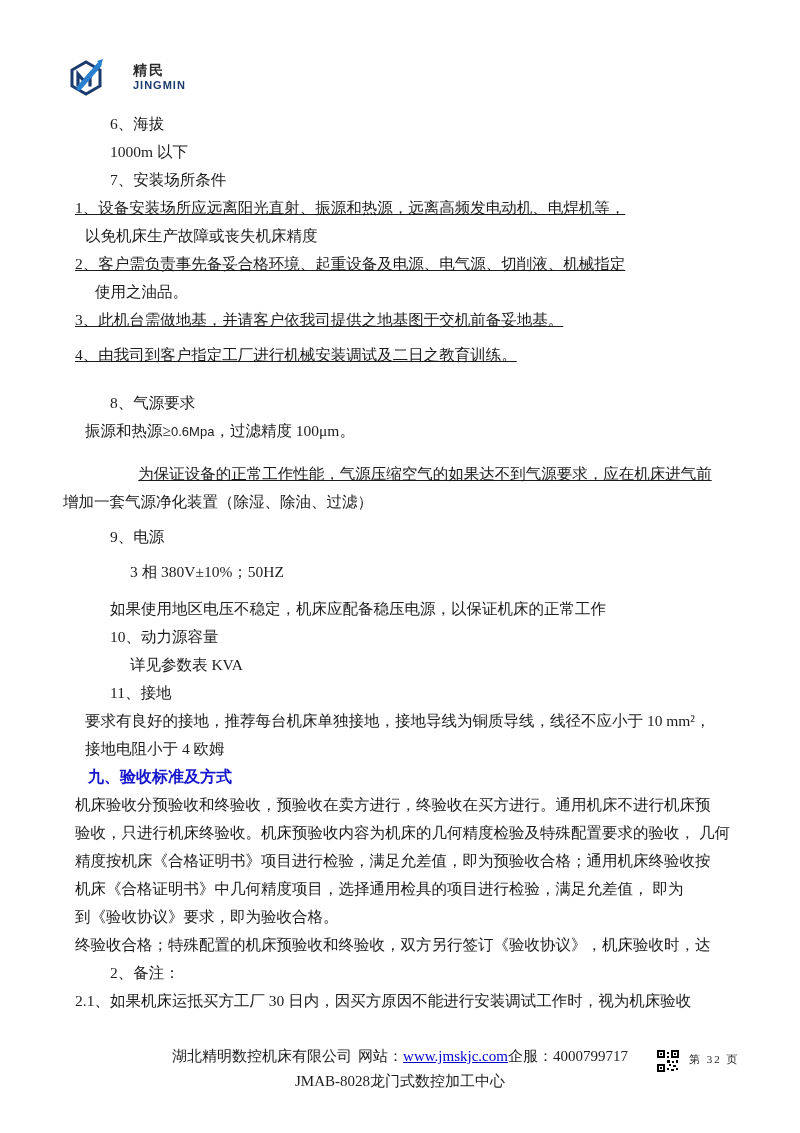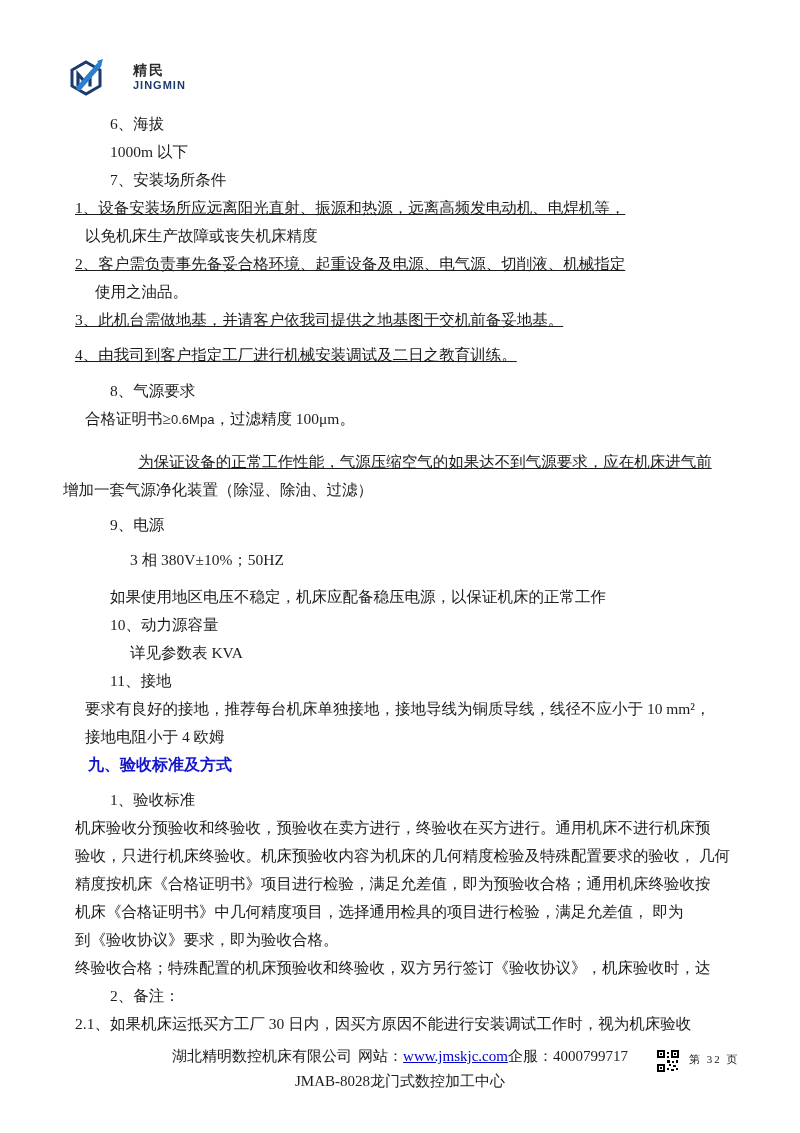--- a/index.html
+++ b/index.html
@@ -20,21 +20,21 @@
   .line{font-size:15.5px;line-height:28px;height:28px;white-space:nowrap;}
   .ind-neg{margin-left:-12px;}
   .ind0{margin-left:0;}
   .ind1{margin-left:10px;}
   .ind2{margin-left:20px;}
   .ind3{margin-left:35px;}
   .ind4{margin-left:55px;}
   .ind5{text-decoration:underline;}
   .mt7{margin-top:7px;}
   .mt9{margin-top:9px;}
-  .mt12{margin-top:8px;}
+  .mt12{margin-top:20px;}
   .mt15{margin-top:15px;text-align:center;}
   .chapter{font-family:"Liberation Sans","DejaVu Sans",sans-serif;font-weight:bold;
     color:#1414cc;font-size:16px;margin-left:13px;}
   .val-sans{font-family:"Liberation Sans","DejaVu Sans",sans-serif;font-size:13px;}
   
   .footer{position:absolute;top:1044px;left:70px;width:660px;text-align:center;
     font-size:15px;line-height:25px;}
   .footer .gap{margin-left:6px;}
   .footer .url{color:#0000cc;text-decoration:underline;cursor:pointer;}
   .qr{position:absolute;top:1050px;left:657px;width:22px;height:22px;}
@@ -63,34 +63,33 @@
   <div class="line ind3">1000m 以下</div>
   <div class="line ind3">7、安装场所条件</div>
   <div class="line ind5">1、设备安装场所应远离阳光直射、振源和热源，远离高频发电动机、电焊机等，</div>
   <div class="line ind1">以免机床生产故障或丧失机床精度</div>
   <div class="line ind5">2、客户需负责事先备妥合格环境、起重设备及电源、电气源、切削液、机械指定</div>
   <div class="line ind2">使用之油品。</div>
   <div class="line ind5">3、此机台需做地基，并请客户依我司提供之地基图于交机前备妥地基。</div>
   <div class="line ind5 mt7">4、由我司到客户指定工厂进行机械安装调试及二日之教育训练。</div>
   <div class="line ind3 mt12">8、气源要求</div>
   <div class="line ind1">
-    <span>合格证明书≥</span><span class="val-sans">0.6Mpa</span><span>，过滤精度 100μm。</span>
+    <span>振源和热源≥</span><span class="val-sans">0.6Mpa</span><span>，过滤精度 100μm。</span>
   </div>
   <div class="line ind5 mt15">为保证设备的正常工作性能，气源压缩空气的如果达不到气源要求，应在机床进气前</div>
   <div class="line ind-neg">增加一套气源净化装置（除湿、除油、过滤）</div>
   <div class="line ind3 mt7">9、电源</div>
   <div class="line ind4 mt7">3 相 380V±10%；50HZ</div>
   <div class="line ind3 mt9">如果使用地区电压不稳定，机床应配备稳压电源，以保证机床的正常工作</div>
   <div class="line ind3">10、动力源容量</div>
   <div class="line ind4">详见参数表 KVA</div>
   <div class="line ind3">11、接地</div>
   <div class="line ind1">要求有良好的接地，推荐每台机床单独接地，接地导线为铜质导线，线径不应小于 10 mm²，</div>
   <div class="line ind1">接地电阻小于 4 欧姆</div>
   <div class="line chapter">九、验收标准及方式</div>
-  <div class="line ind3 mt7">1、验收标准</div>
   <div class="line ind0">机床验收分预验收和终验收，预验收在卖方进行，终验收在买方进行。通用机床不进行机床预</div>
   <div class="line ind0">验收，只进行机床终验收。机床预验收内容为机床的几何精度检验及特殊配置要求的验收， 几何</div>
   <div class="line ind0">精度按机床《合格证明书》项目进行检验，满足允差值，即为预验收合格；通用机床终验收按</div>
   <div class="line ind0">机床《合格证明书》中几何精度项目，选择通用检具的项目进行检验，满足允差值， 即为</div>
   <div class="line ind0">到《验收协议》要求，即为验收合格。</div>
   <div class="line ind0">终验收合格；特殊配置的机床预验收和终验收，双方另行签订《验收协议》，机床验收时，达</div>
   <div class="line ind3">2、备注：</div>
   <div class="line ind0">2.1、如果机床运抵买方工厂 30 日内，因买方原因不能进行安装调试工作时，视为机床验收</div>
 </div>
 

